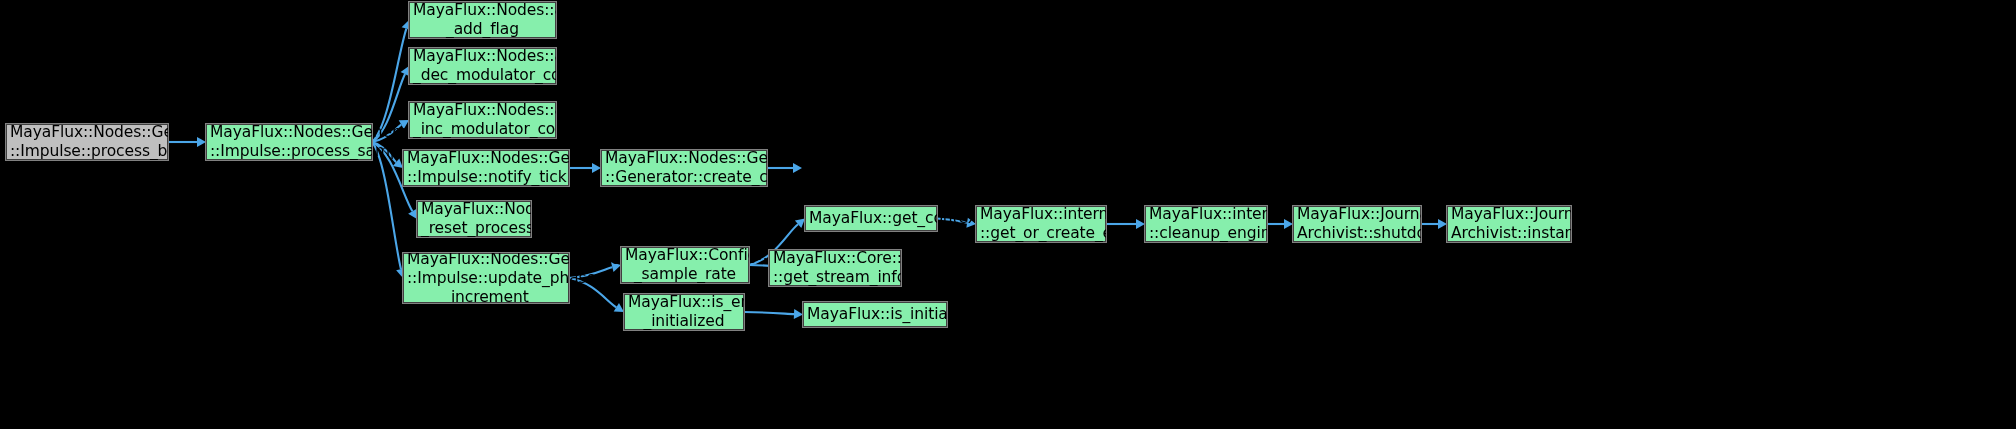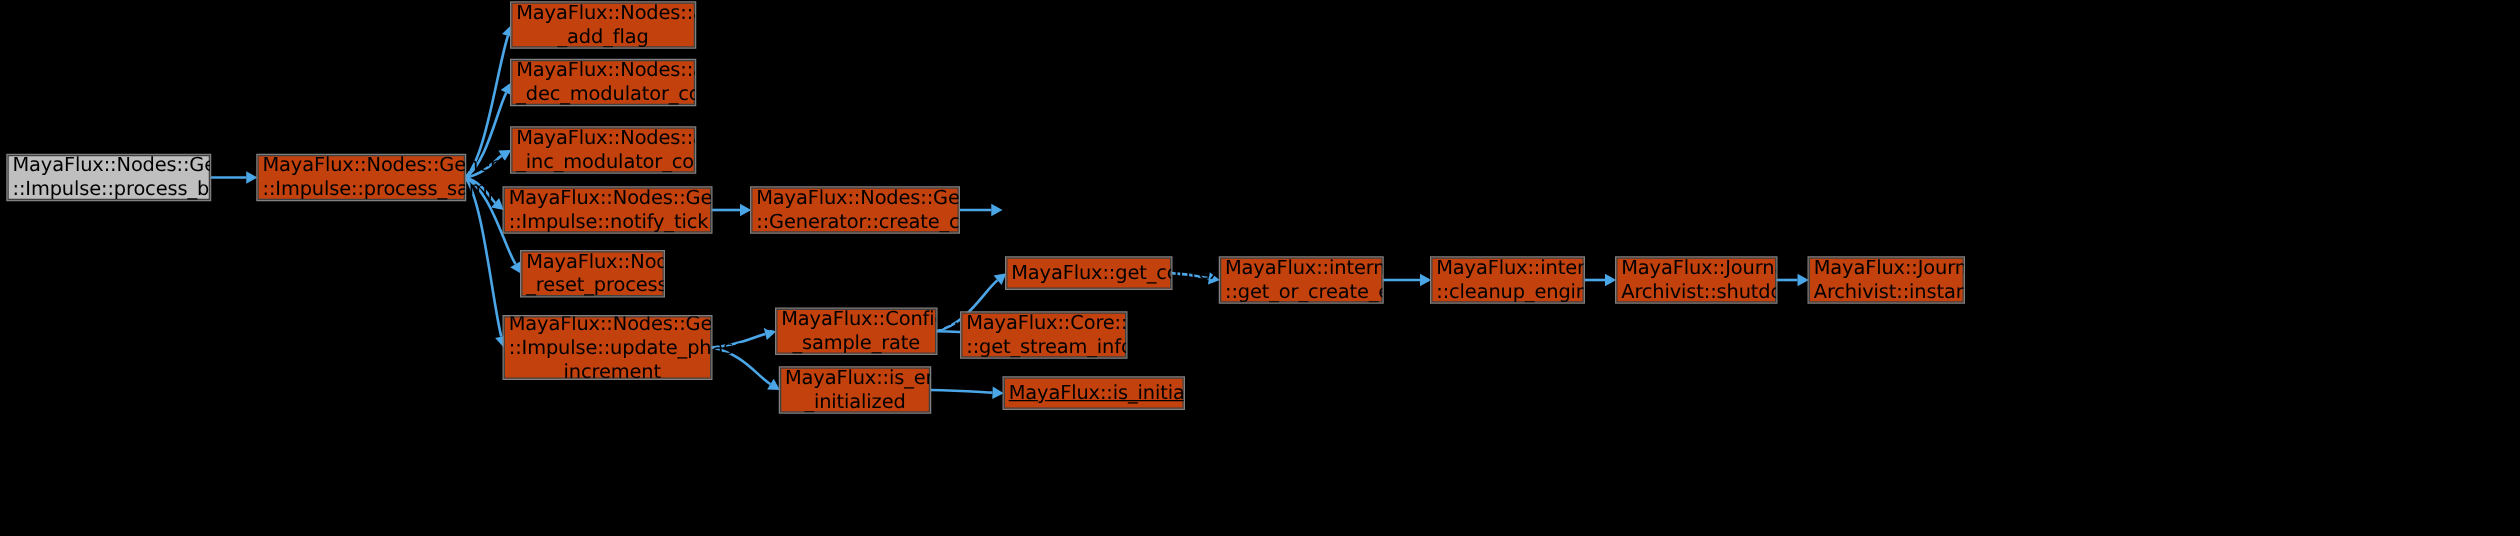--- a/index.html
+++ b/index.html
@@ -24,21 +24,21 @@
     position: absolute;
     left: 0;
     top: 0;
     width: 2016px;
     height: 429px;
     pointer-events: none;
   }
   .node {
     position: absolute;
     box-sizing: border-box;
-    background: #c2410c;
+    background: #86efac;
     border: 1px solid #404040;
     outline: 1px solid #808080;
     display: flex;
     align-items: center;
     justify-content: center;
     text-align: center;
     color: #000000;
     font-size: 15.5px;
     line-height: 19px;
     letter-spacing: -0.1px;
@@ -151,21 +151,21 @@
     <div class="node" style="left: 403px; top: 253px; width: 166px; height: 50px;"><span class="node-label">MayaFlux::Nodes::Generator
 ::Impulse::update_phase
 _increment</span></div>
     <div class="node" style="left: 621px; top: 247px; width: 128px; height: 36px;"><span class="node-label">MayaFlux::Config::get
 _sample_rate</span></div>
     <div class="node" style="left: 624px; top: 294px; width: 120px; height: 36px;"><span class="node-label">MayaFlux::is_engine
 _initialized</span></div>
     <div class="node" style="left: 805px; top: 206px; width: 132px; height: 25px;"><span class="node-label">MayaFlux::get_context</span></div>
     <div class="node" style="left: 769px; top: 250px; width: 132px; height: 36px;"><span class="node-label">MayaFlux::Core::Engine
 ::get_stream_info</span></div>
-    <div class="node" style="left: 803px; top: 302px; width: 144px; height: 25px; text-decoration: underline;"><span class="node-label">MayaFlux::is_initialized</span></div>
+    <div class="node" style="left: 803px; top: 302px; width: 144px; height: 25px;"><span class="node-label">MayaFlux::is_initialized</span></div>
     <div class="node" style="left: 976px; top: 206px; width: 130px; height: 36px;"><span class="node-label">MayaFlux::internal
 ::get_or_create_engine</span></div>
     <div class="node" style="left: 1145px; top: 206px; width: 122px; height: 36px;"><span class="node-label">MayaFlux::internal
 ::cleanup_engine</span></div>
     <div class="node" style="left: 1293px; top: 206px; width: 128px; height: 36px;"><span class="node-label">MayaFlux::Journal::
 Archivist::shutdown</span></div>
     <div class="node" style="left: 1447px; top: 206px; width: 124px; height: 36px;"><span class="node-label">MayaFlux::Journal::
 Archivist::instance</span></div>
   </div>
 

